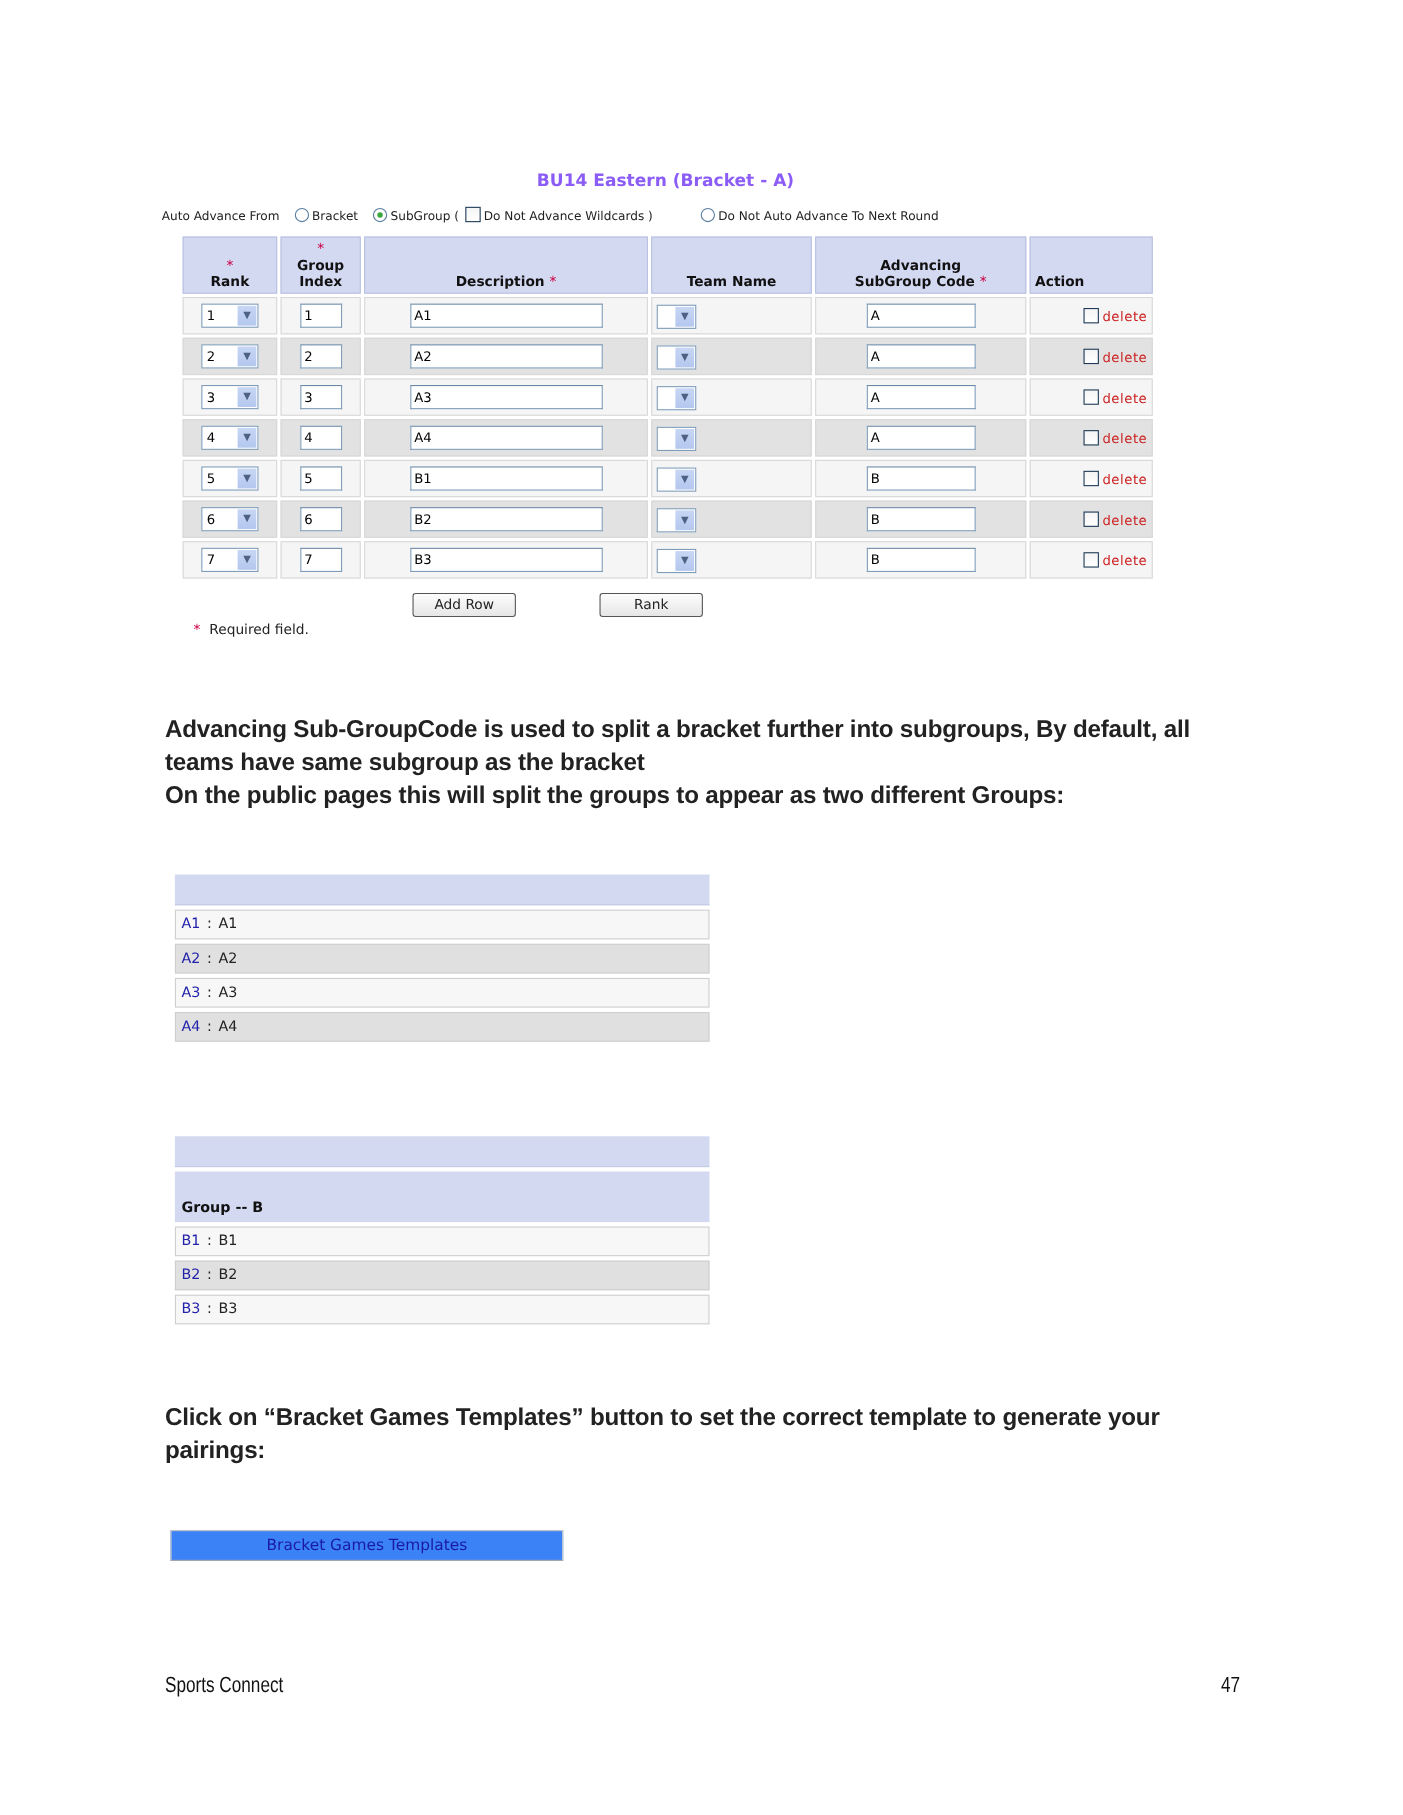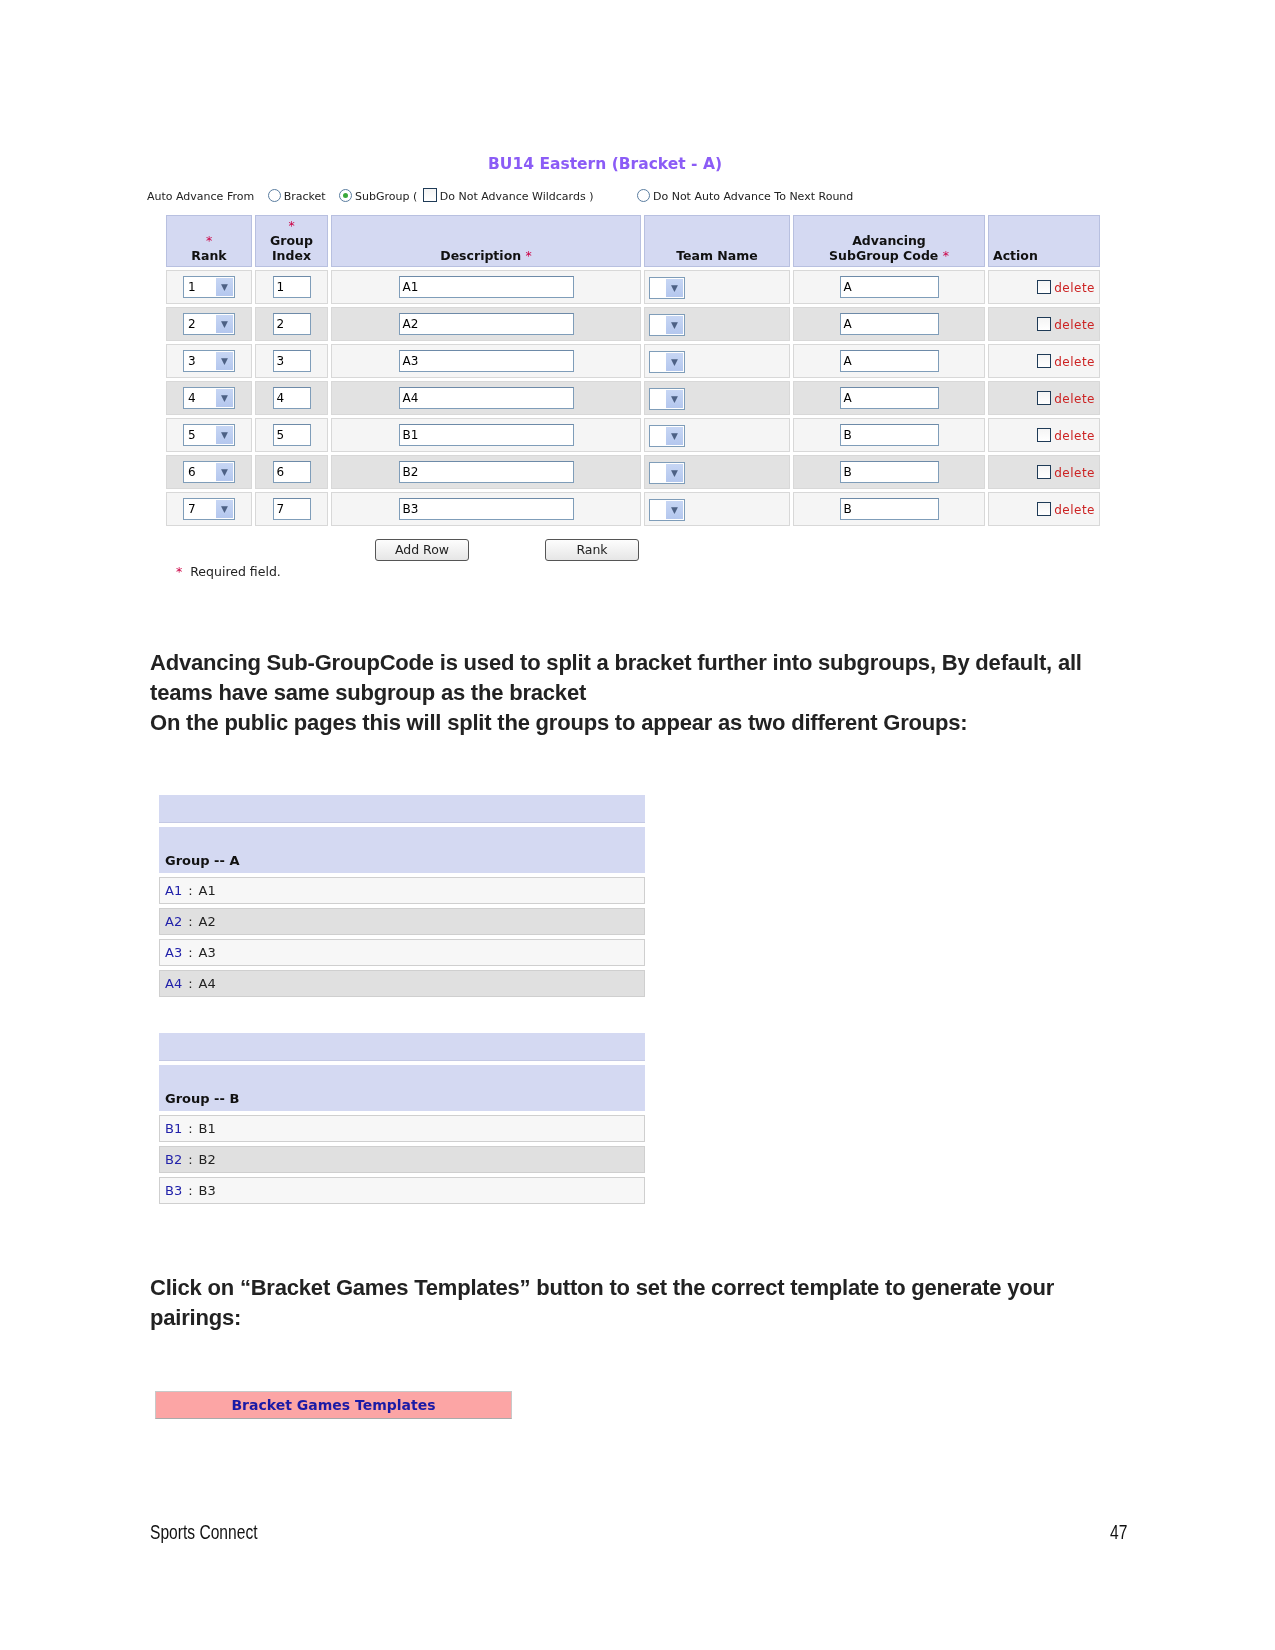--- a/index.html
+++ b/index.html
@@ -34,21 +34,21 @@
 
   .grp { position:absolute; left:159px; width:486px; }
   .grp .bar { background:#d4d9f2; height:27px; border-bottom:1px solid #c4c9e4; }
   .grp .head { background:#d4d9f2; height:46px; margin-top:4px; display:flex; align-items:flex-end; padding:0 0 5px 6px; box-sizing:border-box; font-weight:bold; font-size:13px; color:#111; }
   .grp .row { height:27px; margin-top:4px; border:1px solid #cfcfcf; box-sizing:border-box; display:flex; align-items:center; padding-left:5px; font-size:13px; color:#222; }
   .grp .row.odd { background:#f7f7f7; }
   .grp .row.even { background:#e0e0e0; }
   .grp .row .link { color:#2222aa; }
   .grp .row .sep { margin:0 6px; }
 
-  .bgt { position:absolute; left:155px; top:1391px; width:357px; height:28px; border:1px solid #c8c8c8; border-bottom-color:#aaa; background:#fca5a5; box-sizing:border-box; text-align:center; font-weight:bold; font-size:14px; line-height:26px; color:#1a1aa6; }
+  .bgt { position:absolute; left:155px; top:1391px; width:357px; height:28px; border:1px solid #c8c8c8; border-bottom-color:#aaa; background:#3b82f6; box-sizing:border-box; text-align:center; font-weight:normal; font-size:14px; line-height:26px; color:#1a1aa6; }
 
   .footer-left { position:absolute; left:150px; top:1521px; font-family:"Liberation Sans", sans-serif; font-size:20px; transform:scaleX(0.78); transform-origin:left; color:#111; }
   .footer-right { position:absolute; left:1110px; top:1521px; font-family:"Liberation Sans", sans-serif; font-size:20px; transform:scaleX(0.78); transform-origin:left; color:#111; }
 </style>
 </head>
 <body>
 
 <div class="title ui">BU14 Eastern (Bracket - A)</div>
 
 <div class="advance-row ui">
@@ -57,21 +57,21 @@
   <span class="radio checked"></span><span>SubGroup (</span>
   <span class="chk" style="margin-left:2px"></span><span>Do Not Advance Wildcards )</span>
   <span class="radio" style="margin-left:40px"></span><span>Do Not Auto Advance To Next Round</span>
 </div>
 
 <table class="edit ui">
   <thead>
     <tr>
       <th style="width:86px"><span class="req">*</span><br><span>Rank</span></th>
       <th style="width:73px"><span class="req">*</span><br><span>Group</span><br><span>Index</span></th>
-      <th style="width:310px"><span>Description</span> <span class="req">*</span></th>
+      <th style="width:258px"><span>Description</span> <span class="req">*</span></th>
       <th style="width:146px"><span>Team Name</span></th>
       <th style="width:192px"><span>Advancing</span><br><span>SubGroup Code</span> <span class="req">*</span></th>
       <th class="action" style="width:112px"><span>Action</span></th>
     </tr>
   </thead>
   <tbody>
     <tr class="odd">
       <td class="cell-center"><span class="sel" style="width:52px">
             <span>1</span>
             <span class="arrow">▼</span>
@@ -175,21 +175,20 @@
 <div class="foot-note ui"><span class="req">*</span><span>Required field.</span></div>
 <div class="btn ui" style="left:375px;width:94px">Add Row</div>
 <div class="btn ui" style="left:545px;width:94px">Rank</div>
 
 <div class="para" style="top:648px">Advancing Sub-GroupCode is used to split a bracket further into subgroups, By default, all</div>
 <div class="para" style="top:678px">teams have same subgroup as the bracket</div>
 <div class="para" style="top:708px">On the public pages this will split the groups to appear as two different Groups:</div>
 
 <div class="grp ui" style="top:795px">
   <div class="bar"></div>
-  <div class="head">Group -- A</div>
   <div class="row odd">
       <span class="link">A1</span>
       <span class="sep">:</span>
       <span>A1</span>
     </div>
   <div class="row even">
       <span class="link">A2</span>
       <span class="sep">:</span>
       <span>A2</span>
     </div>

